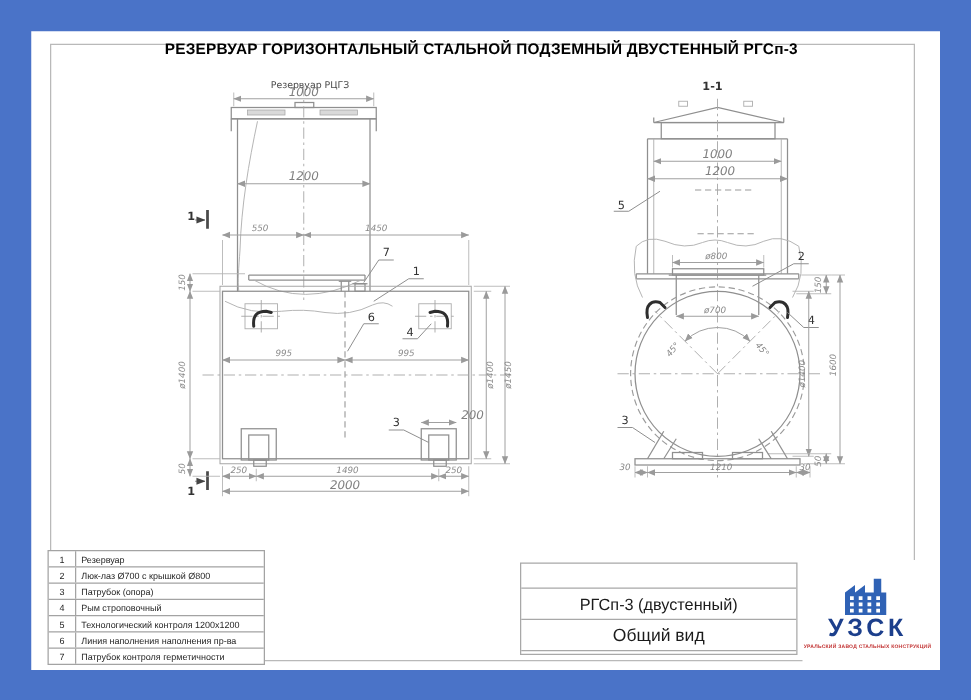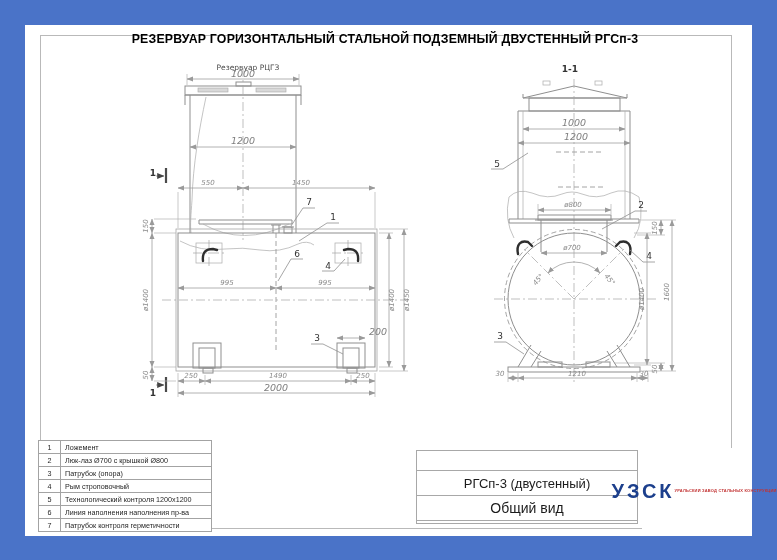--- a/index.html
+++ b/index.html
@@ -42,21 +42,21 @@
   .tblock{position:absolute;left:416px;top:450px;width:222px;height:74px;border:1px solid #a8a8a8;background:#fff;box-sizing:border-box;}
   .tb-r0{height:19px;border-bottom:1px solid #a8a8a8;}
   .tb-r1{height:24px;border-bottom:1px solid #a8a8a8;display:flex;align-items:center;justify-content:center;
     font-size:13px;color:#1b1b1b;}
   .tb-r2{height:24px;border-bottom:1px solid #a8a8a8;display:flex;align-items:center;justify-content:center;
     font-size:14px;color:#1b1b1b;}
   .tb-r3{height:9px;}
 
   
   .logo{position:absolute;left:642px;top:448px;width:104px;height:84px;background:#fff;
-    display:flex;align-items:center;justify-content:center;}
+    display:flex;flex-direction:column;align-items:center;justify-content:center;}
   .logo-abbr{font-size:20px;font-weight:700;letter-spacing:3px;color:#1c3f8c;line-height:20px;margin-top:1px;}
   .logo-sub{font-size:4px;font-weight:700;color:#c23232;letter-spacing:.2px;white-space:nowrap;margin-top:1px;}
 </style>
 </head>
 <body>
 
 <div class="stage">
   <div class="sheet">
     <div class="frame"></div>
   </div>
@@ -397,21 +397,21 @@
         <text class="t-dim" x="500" y="376">30</text>
         <text class="t-dim" x="577" y="376">1210</text>
         <text class="t-dim" x="644" y="376">30</text>
       </g>
     </g>
   </svg>
 
   <div class="parts">
     <div class="p-row">
       <div class="p-num">1</div>
-      <div class="p-name">Ложемент</div>
+      <div class="p-name">Резервуар</div>
     </div>
     <div class="p-row">
       <div class="p-num">2</div>
       <div class="p-name">Люк-лаз Ø700 с крышкой Ø800</div>
     </div>
     <div class="p-row">
       <div class="p-num">3</div>
       <div class="p-name">Патрубок (опора)</div>
     </div>
     <div class="p-row">

